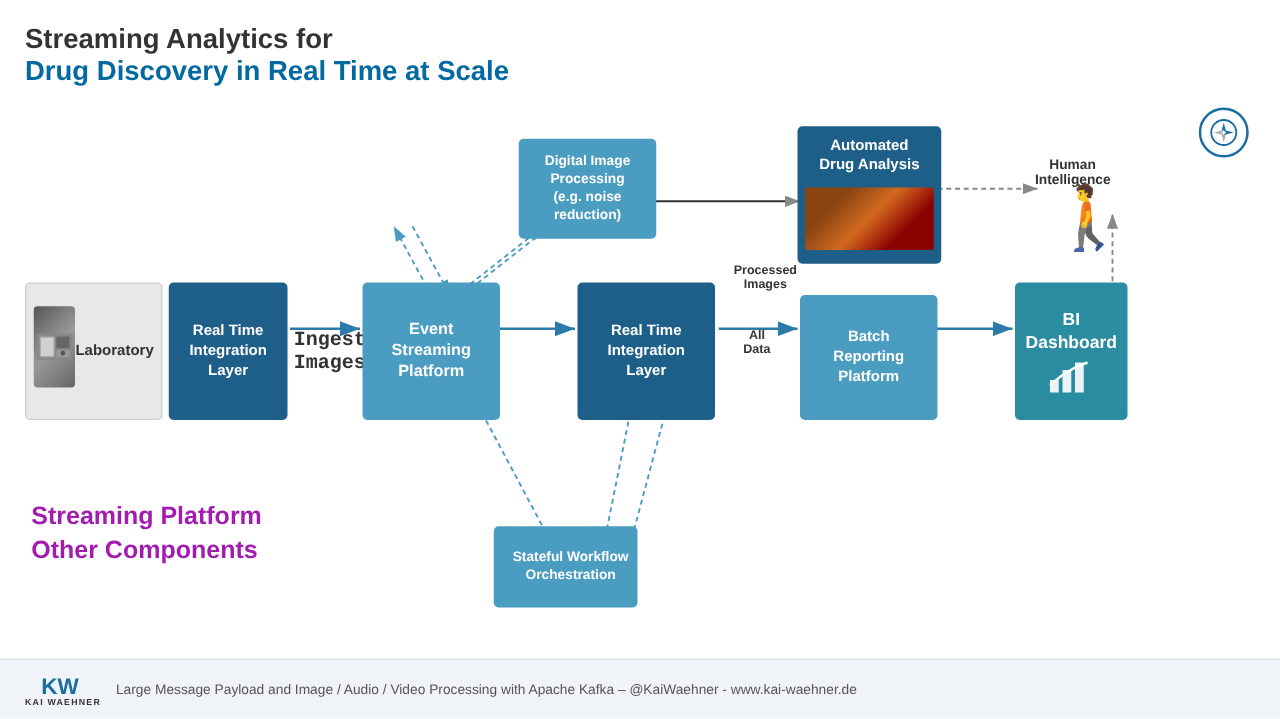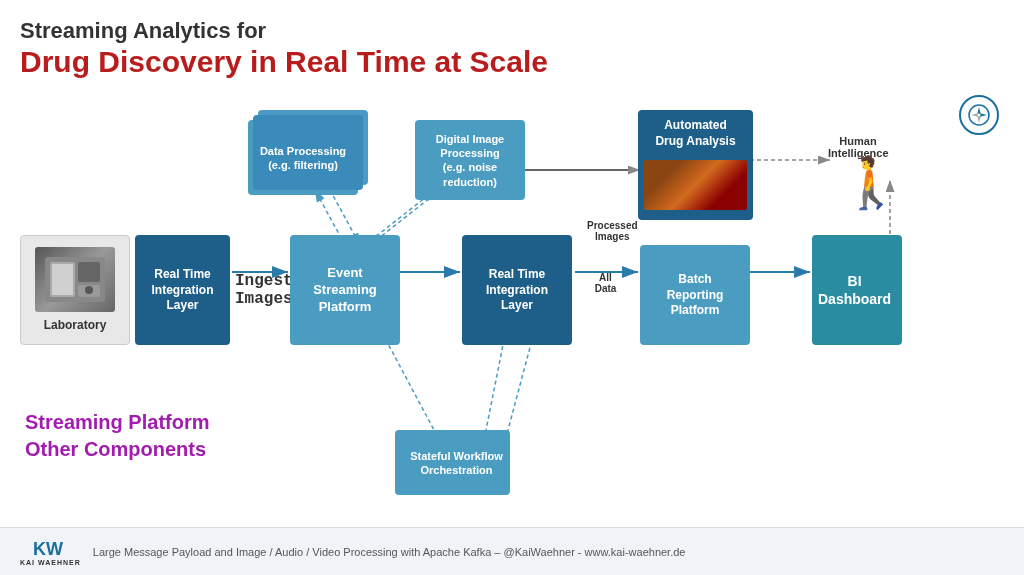--- a/index.html
+++ b/index.html
@@ -21,23 +21,23 @@
     }
 
     
     .header-title {
       font-size: 22px;
       font-weight: 700;
       color: #333;
       line-height: 1.2;
     }
     .header-subtitle {
-      font-size: 30px;
+      font-size: 22px;
       font-weight: 700;
-      color: #b91c1c;
+      color: #0369a1;
       line-height: 1.2;
       margin-bottom: 10px;
     }
 
     
     .diagram-area {
       position: relative;
       width: 100%;
       height: 440px;
     }
@@ -198,24 +198,20 @@
 
       <line x1="730" y1="70" x2="810" y2="70" stroke="#888" stroke-width="1.5" stroke-dasharray="4,3" marker-end="url(#arrowhead-gray)"></line>
 
       <line x1="870" y1="165" x2="870" y2="90" stroke="#888" stroke-width="1.5" stroke-dasharray="4,3" marker-end="url(#arrowhead-gray)"></line>
 
       <line x1="430" y1="370" x2="350" y2="220" stroke="#4a9cc0" stroke-width="1.5" stroke-dasharray="4,3" marker-end="url(#arrowhead-dashed)"></line>
       <line x1="460" y1="370" x2="490" y2="220" stroke="#4a9cc0" stroke-width="1.5" stroke-dasharray="4,3" marker-end="url(#arrowhead-dashed)"></line>
       <line x1="480" y1="370" x2="520" y2="220" stroke="#4a9cc0" stroke-width="1.5" stroke-dasharray="4,3" marker-end="url(#arrowhead-dashed)"></line>
     </svg>
 
-    <div class="box box-light stacked" style="left:228px; top:30px; width:110px; height:75px; font-size:11px; z-index:1;">
-      <span style="white-space:pre-line;">Data Processing
-(e.g. filtering)</span>
-    </div>
 
     <div class="box box-light" style="left:395px; top:30px; width:110px; height:80px; font-size:11px;">
       <span style="white-space:pre-line;">Digital Image
 Processing
 (e.g. noise
 reduction)</span>
     </div>
 
     <div class="box box-dark" style="left:618px; top:20px; width:115px; height:110px; font-size:12px; flex-direction:column; align-items:center; justify-content:flex-start; padding-top:8px;">
       <div style="white-space:pre-line; font-size:12px; font-weight:700; text-align:center; margin-bottom:6px;">Automated
@@ -238,21 +234,21 @@
         <polygon points="4,12 12,10 10,12 12,14" fill="#aaa"></polygon>
         <polygon points="20,12 12,14 14,12 12,10" fill="#1a6fa0"></polygon>
       </svg>
     </div>
 
     <div style="position:absolute; left:567px; top:130px; font-size:10px; font-weight:700; color:#333; text-align:center;">
       <span style="white-space:pre-line;">Processed
 Images</span>
     </div>
 
-    <div class="box" style="left:0px; top:145px; width:110px; height:110px; font-size:12px; flex-direction:column; background:#e8e8e8; border:1px solid #ccc;">
+    <div class="box" style="left:0px; top:145px; width:110px; height:110px; font-size:12px; flex-direction:row; background:#e8e8e8; border:1px solid #ccc;">
 
       <div style="width:80px; height:65px; background:linear-gradient(135deg,#555 0%,#999 50%,#666 100%); border-radius:3px; margin-bottom:6px; display:flex; align-items:center; justify-content:center; overflow:hidden;">
         <svg width="70" height="55" viewBox="0 0 70 55">
           <rect x="5" y="5" width="60" height="45" rx="3" fill="#888"></rect>
           <rect x="10" y="10" width="25" height="35" rx="2" fill="#aaa"></rect>
           <rect x="38" y="10" width="22" height="20" rx="2" fill="#666"></rect>
           <rect x="38" y="33" width="22" height="12" rx="2" fill="#999"></rect>
           <circle cx="49" cy="38" r="4" fill="#555"></circle>
           <rect x="12" y="12" width="21" height="31" rx="1" fill="#d0d0d0"></rect>
         </svg>
@@ -287,21 +283,21 @@
       <span style="white-space:pre-line;">All
 Data</span>
     </div>
 
     <div class="box box-light" style="left:620px; top:155px; width:110px; height:100px; font-size:12px;">
       <span style="white-space:pre-line;">Batch
 Reporting
 Platform</span>
     </div>
 
-    <div class="box box-teal" style="left:792px; top:145px; width:90px; height:110px; font-size:13px; flex-direction:row; gap:4px;">
+    <div class="box box-teal" style="left:792px; top:145px; width:90px; height:110px; font-size:13px; flex-direction:column; gap:4px;">
       <span style="white-space:pre-line; font-size:14px; font-weight:700;">BI
 Dashboard</span>
 
       <svg width="40" height="30" viewBox="0 0 40 30">
         <rect x="3" y="18" width="7" height="10" fill="white" opacity="0.9"></rect>
         <rect x="13" y="10" width="7" height="18" fill="white" opacity="0.9"></rect>
         <rect x="23" y="4" width="7" height="24" fill="white" opacity="0.9"></rect>
         <polyline points="3,22 13,14 23,8 33,4" stroke="white" stroke-width="2" fill="none"></polyline>
       </svg>
     </div>

